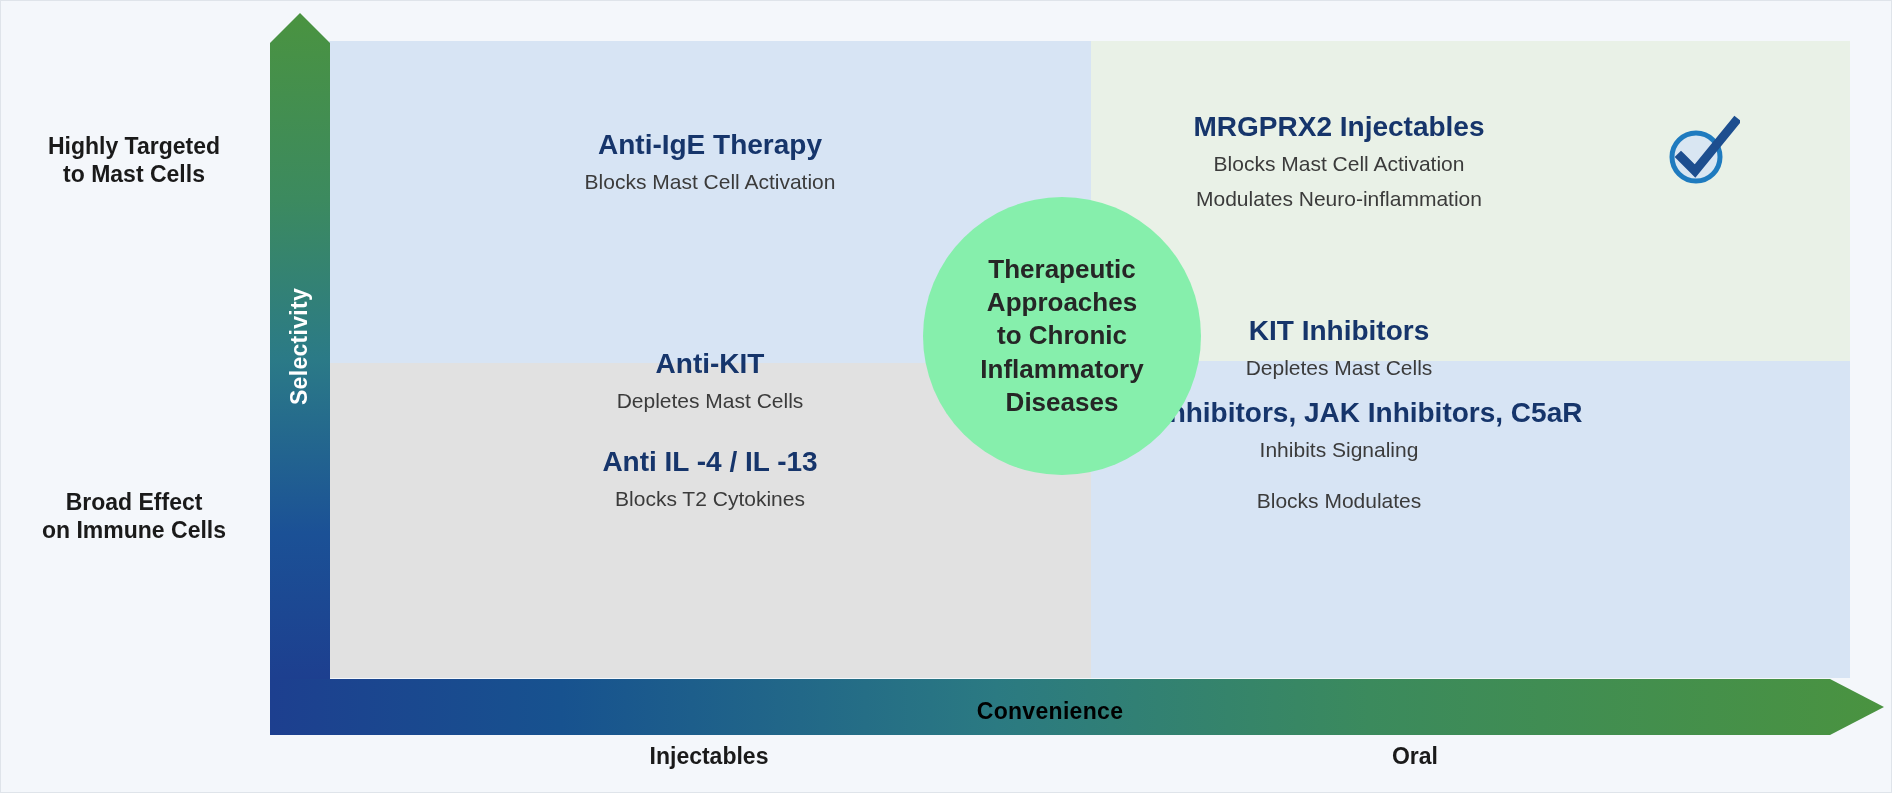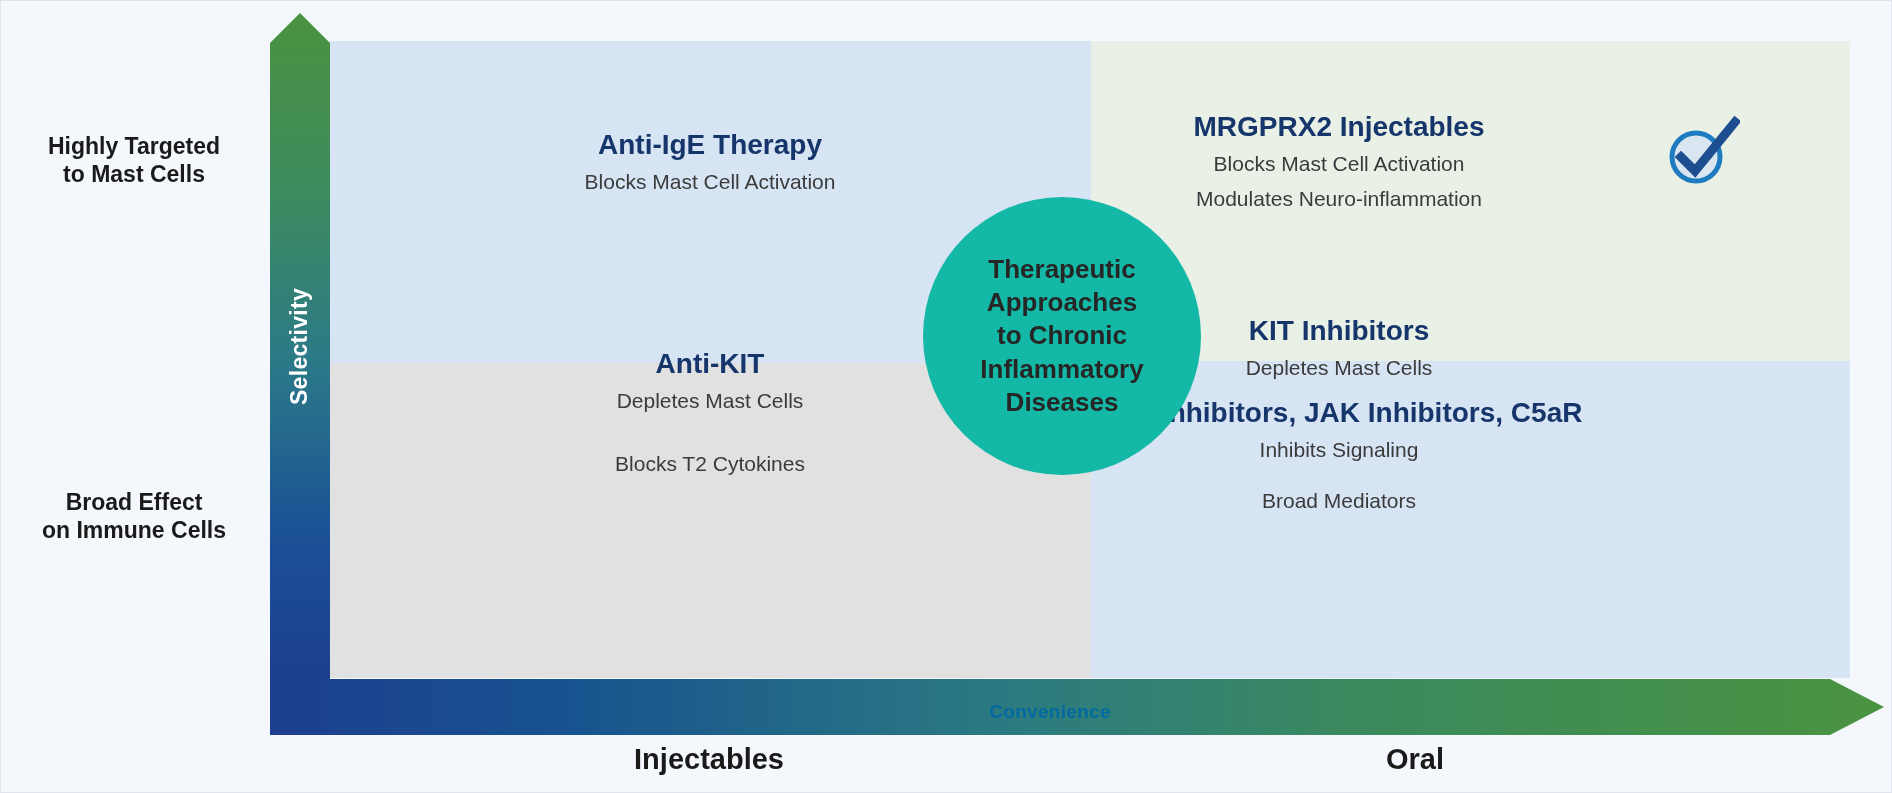--- a/index.html
+++ b/index.html
@@ -80,22 +80,22 @@
   #convenience-label {
     position: absolute;
     left: 269px;
     top: 678px;
     width: 1560px;
     height: 65px;
     display: flex;
     align-items: center;
     justify-content: center;
     pointer-events: none;
-    color: #0369a1;
-    font-size: 19px;
+    color: #000000;
+    font-size: 23px;
     font-weight: bold;
     letter-spacing: .3px;
   }
 
   
   .axis-side-label {
     position: absolute;
     text-align: center;
     color: #1a1a1a;
     font-size: 23px;
@@ -105,37 +105,37 @@
     left: 8px;
   }
   #label-highly-targeted { top: 131px; }
   #label-broad-effect   { top: 487px; }
 
   
   .axis-bottom-label {
     position: absolute;
     text-align: center;
     color: #1a1a1a;
-    font-size: 29px;
+    font-size: 23px;
     font-weight: bold;
     top: 742px;
     width: 360px;
   }
   #label-injectables { left: 528px; }
   #label-oral        { left: 1234px; }
 
   
   #center-circle {
     position: absolute;
     left: 922px;
     top: 196px;
     width: 278px;
     height: 278px;
     border-radius: 50%;
-    background: #14b8a6;
+    background: #86efac;
     display: flex;
     align-items: center;
     justify-content: center;
     text-align: center;
   }
   #center-circle-text {
     color: #262626;
     font-size: 26px;
     font-weight: bold;
     line-height: 1.28;
@@ -246,35 +246,36 @@
       <polyline points="17,44 31,58 71,9" fill="none" stroke="#1d4e8f" stroke-width="9" stroke-linecap="square" stroke-linejoin="miter"></polyline>
     </svg>
   </div>
 
   <div class="therapy" id="therapy-anti-kit">
     <div class="therapy-title">Anti-KIT</div>
     <div class="therapy-sub">Depletes Mast Cells</div>
   </div>
 
   <div class="therapy" id="therapy-il4-il13">
+    <div class="therapy-title">Anti IL -4 / IL -13</div>
     <div class="therapy-sub">Blocks T2 Cytokines</div>
   </div>
 
   <div class="therapy" id="therapy-kit-inhib">
     <div class="therapy-title">KIT Inhibitors</div>
     <div class="therapy-sub">Depletes Mast Cells</div>
   </div>
 
   <div class="therapy" id="therapy-btk">
     <div class="therapy-title">BTK Inhibitors, JAK Inhibitors, C5aR</div>
     <div class="therapy-sub">Inhibits Signaling</div>
   </div>
 
   <div class="therapy" id="therapy-antihist">
-    <div class="therapy-sub">Broad Mediators</div>
+    <div class="therapy-sub">Blocks Modulates</div>
   </div>
 
   <div id="center-circle">
     <div id="center-circle-text">Therapeutic
 Approaches
 to Chronic
 Inflammatory
 Diseases</div>
   </div>
 

